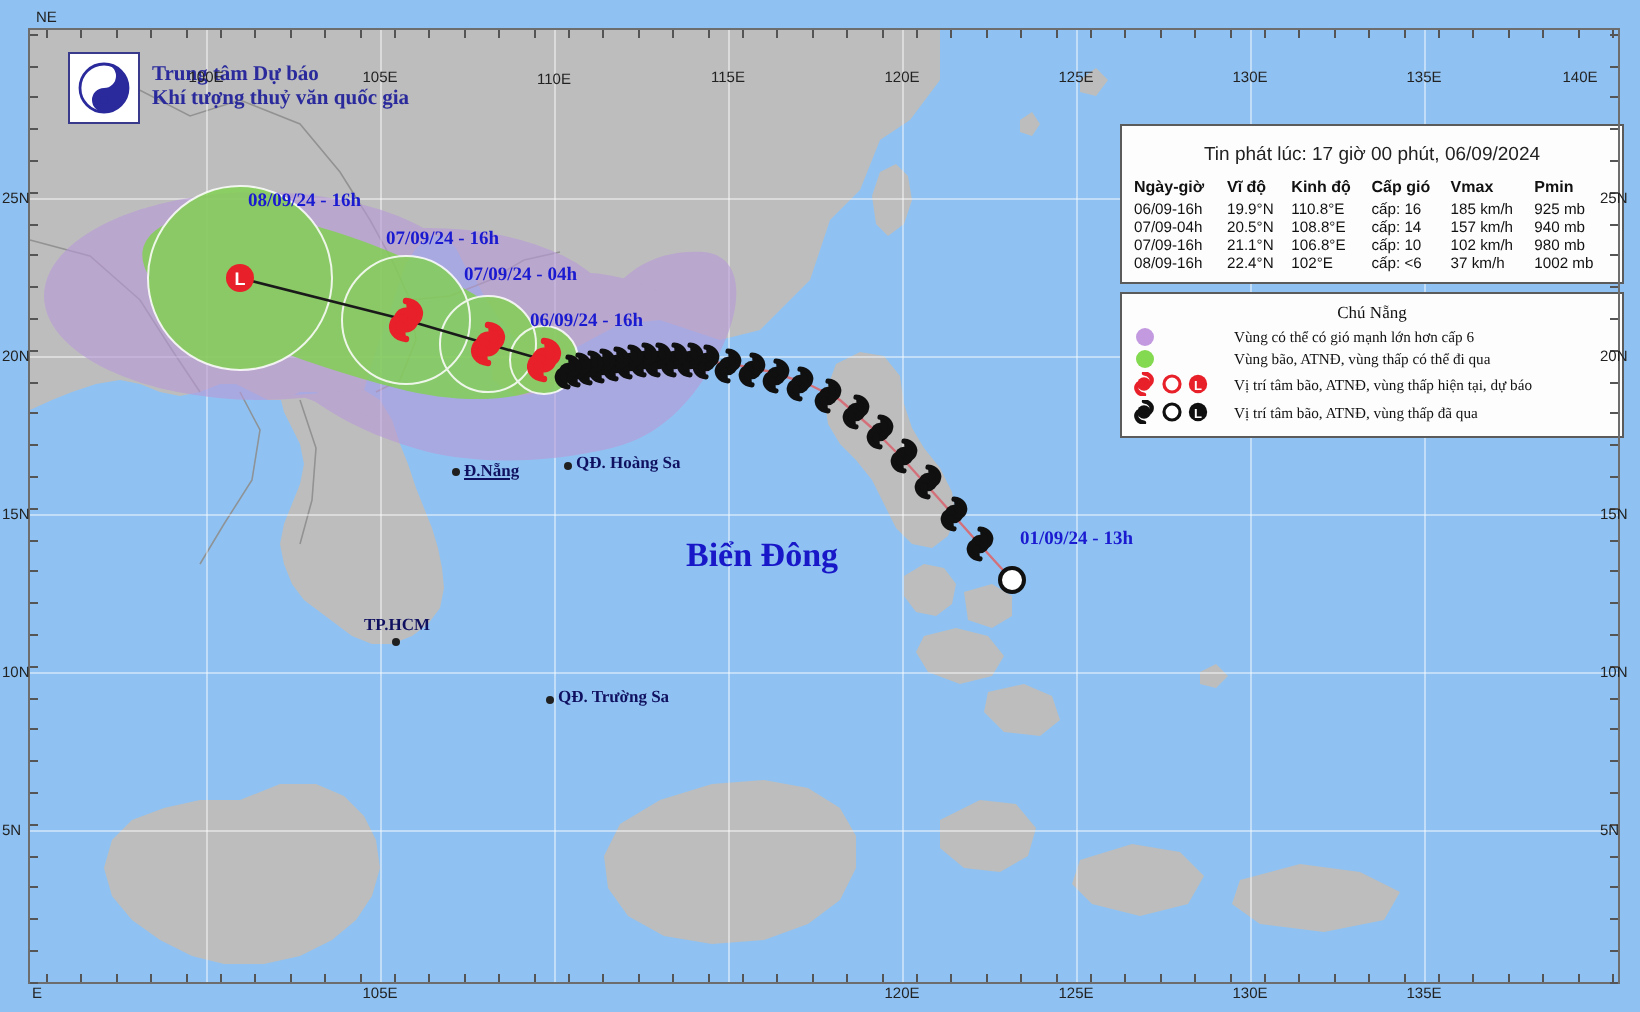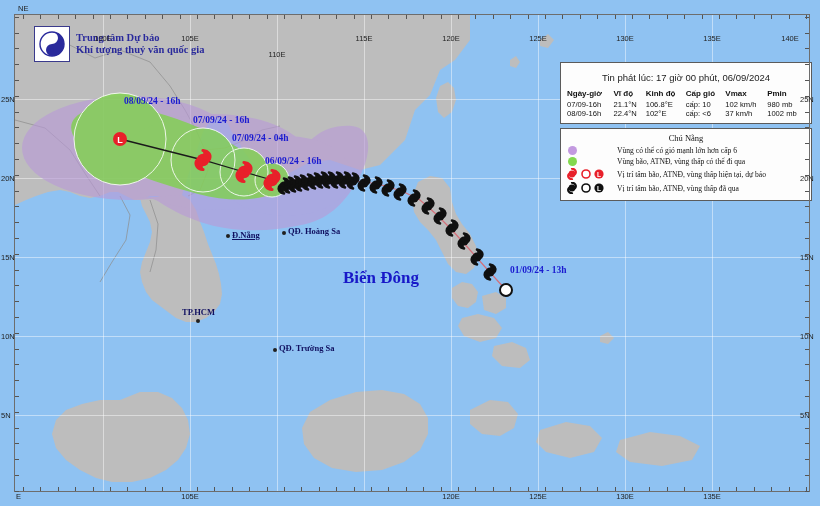--- a/index.html
+++ b/index.html
@@ -320,20 +320,36 @@
             <th>Ngày-giờ</th>
             <th>Vĩ độ</th>
             <th>Kinh độ</th>
             <th>Cấp gió</th>
             <th>Vmax</th>
             <th>Pmin</th>
           </tr>
         </thead>
         <tbody>
           <tr>
+            <td>06/09-16h</td>
+            <td>19.9°N</td>
+            <td>110.8°E</td>
+            <td>cấp: 16</td>
+            <td>185 km/h</td>
+            <td>925 mb</td>
+          </tr>
+          <tr>
+            <td>07/09-04h</td>
+            <td>20.5°N</td>
+            <td>108.8°E</td>
+            <td>cấp: 14</td>
+            <td>157 km/h</td>
+            <td>940 mb</td>
+          </tr>
+          <tr>
             <td>07/09-16h</td>
             <td>21.1°N</td>
             <td>106.8°E</td>
             <td>cấp: 10</td>
             <td>102 km/h</td>
             <td>980 mb</td>
           </tr>
           <tr>
             <td>08/09-16h</td>
             <td>22.4°N</td>
@@ -400,21 +416,21 @@
       </div>
     </div>
   </div>
 
   <div class="frame"></div>
 
   <div id="axis-labels">
 
     <div class="axlbl top" style="left:103px;top:4px;">100E</div>
     <div class="axlbl top" style="left:190px;top:4px;">105E</div>
-    <div class="axlbl top" style="left:277px;top:20px;">110E</div>
+    <div class="axlbl top" style="left:277px;top:5px;">110E</div>
     <div class="axlbl top" style="left:364px;top:4px;">115E</div>
     <div class="axlbl top" style="left:451px;top:4px;">120E</div>
     <div class="axlbl top" style="left:538px;top:4px;">125E</div>
     <div class="axlbl top" style="left:625px;top:4px;">130E</div>
     <div class="axlbl top" style="left:712px;top:4px;">135E</div>
     <div class="axlbl top" style="left:790px;top:4px;">140E</div>
 
     <div class="axlbl bottom" style="left:190px;top:492px;">105E</div>
     <div class="axlbl bottom" style="left:451px;top:492px;">120E</div>
     <div class="axlbl bottom" style="left:538px;top:492px;">125E</div>

